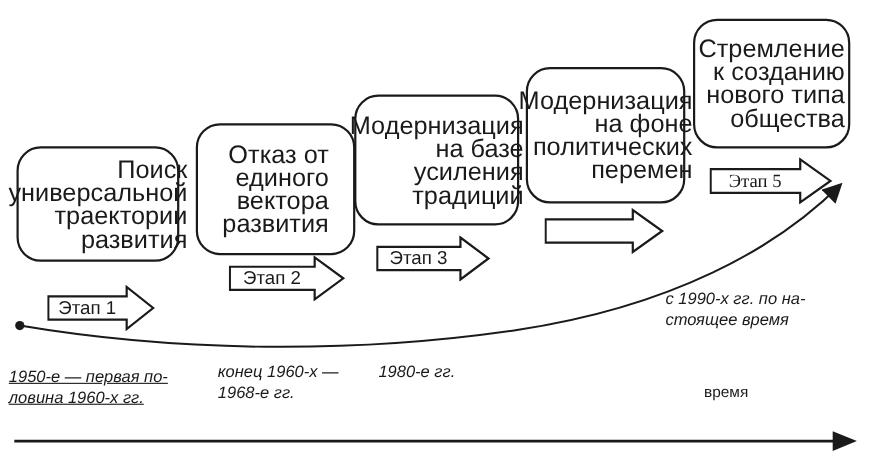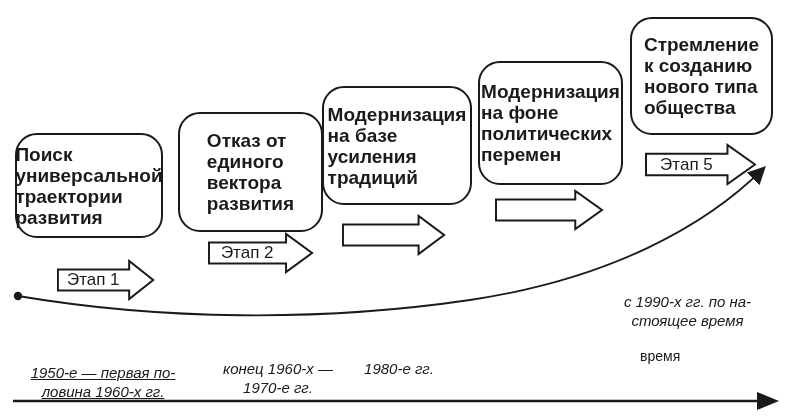--- a/index.html
+++ b/index.html
@@ -6,46 +6,46 @@
   html,body { margin:0; padding:0; background:var(--paper); }
   .canvas {
     position:relative; width:800px; height:419px; background:var(--paper);
     font-family:"Liberation Sans", sans-serif; color:var(--ink); overflow:hidden;
   }
   .overlay { position:absolute; left:0; top:0; width:800px; height:419px; }
 
   .stagebox {
     position:absolute; box-sizing:border-box; background:var(--paper);
     border:2px solid var(--ink); border-radius:22px;
-    display:flex; align-items:center; justify-content:center; text-align:left;
-    font-size:19px; line-height:21px; white-space:pre-line; z-index:2;font-weight:bold;
+    display:flex; align-items:center; justify-content:center; text-align:right;
+    font-size:23px; line-height:21px; white-space:pre-line; z-index:2;
   }
   .b1 { left:15px;  top:133px; width:148px; height:105px; }
   .b2 { left:178px; top:112px; width:145px; height:120px; }
   .b3 { left:322px; top:86px;  width:150px; height:119px; }
   .b4 { left:478px; top:61px;  width:145px; height:124px; }
   .b5 { left:630px; top:17px;  width:143px; height:118px; }
 
   .stagearrow { position:absolute; z-index:2; }
   .stagearrow svg { position:absolute; left:0; top:0; width:100%; height:100%; }
   .stagearrow polygon { fill:var(--paper); stroke:var(--ink); stroke-width:2; }
   .stagearrow-label {
     position:absolute; left:0; top:0; width:74%; height:100%;
     display:flex; align-items:center; justify-content:center;
     font-size:17px; white-space:nowrap;
   }
-  .a1 { left:57px;  top:259px; width:98px;  height:42px;text-align:center; }
+  .a1 { left:43px;  top:259px; width:98px;  height:42px;text-align:center; }
   .a2 { left:193px; top:232px; width:106px; height:42px;margin-left:15px; }
   .a3 { left:342px; top:214px; width:104px; height:42px; }
   .a4 { left:495px; top:189px; width:109px; height:42px; }
-  .a5 { left:645px; top:143px; width:112px; height:43px; }
+  .a5 { left:645px; top:143px; width:112px; height:43px;font-family:Liberation Serif, serif; }
 
   .period {
     position:absolute; font-style:italic; font-size:15px; line-height:19px;
-    text-align:center; white-space:pre-line; z-index:2;margin-top:30px;
+    white-space:pre-line; z-index:2;
   }
   .p1 { left:8px;   top:333px; width:190px;text-decoration:underline; }
   .p2 { left:198px; top:329px; width:160px; }
   .p3 { left:344px; top:329px; width:110px; }
   .p4 { left:450px; top:305px; width:160px; }
   .p5 { left:605px; top:262px; width:165px; }
 
   .time-label {
     position:absolute; left:640px; top:348px; width:92px;
     font-size:14px; z-index:2;
@@ -98,36 +98,37 @@
   <div class="stagearrow a2">
     <svg viewBox="0 0 110 44" preserveAspectRatio="none">
       <polygon points="1,11 81,11 81,2 108,22 81,42 81,33 1,33" vector-effect="non-scaling-stroke"></polygon>
     </svg>
     <span class="stagearrow-label">Этап 2</span>
   </div>
   <div class="stagearrow a3">
     <svg viewBox="0 0 110 44" preserveAspectRatio="none">
       <polygon points="1,11 81,11 81,2 108,22 81,42 81,33 1,33" vector-effect="non-scaling-stroke"></polygon>
     </svg>
+    <span class="stagearrow-label">Этап 3</span>
   </div>
   <div class="stagearrow a4">
     <svg viewBox="0 0 110 44" preserveAspectRatio="none">
       <polygon points="1,11 81,11 81,2 108,22 81,42 81,33 1,33" vector-effect="non-scaling-stroke"></polygon>
     </svg>
   </div>
   <div class="stagearrow a5">
     <svg viewBox="0 0 110 44" preserveAspectRatio="none">
       <polygon points="1,11 81,11 81,2 108,22 81,42 81,33 1,33" vector-effect="non-scaling-stroke"></polygon>
     </svg>
     <span class="stagearrow-label">Этап 5</span>
   </div>
 
   <div class="period p1">1950-е — первая по-
 ловина 1960-х гг.</div>
   <div class="period p2">конец 1960-х —
-1970-е гг.</div>
+1968-е гг.</div>
   <div class="period p3">1980-е гг.</div>
   <div class="period p5">с 1990-х гг. по на-
 стоящее время</div>
 
   <div class="time-label">время</div>
 
 </div>
 
 </body></html>

